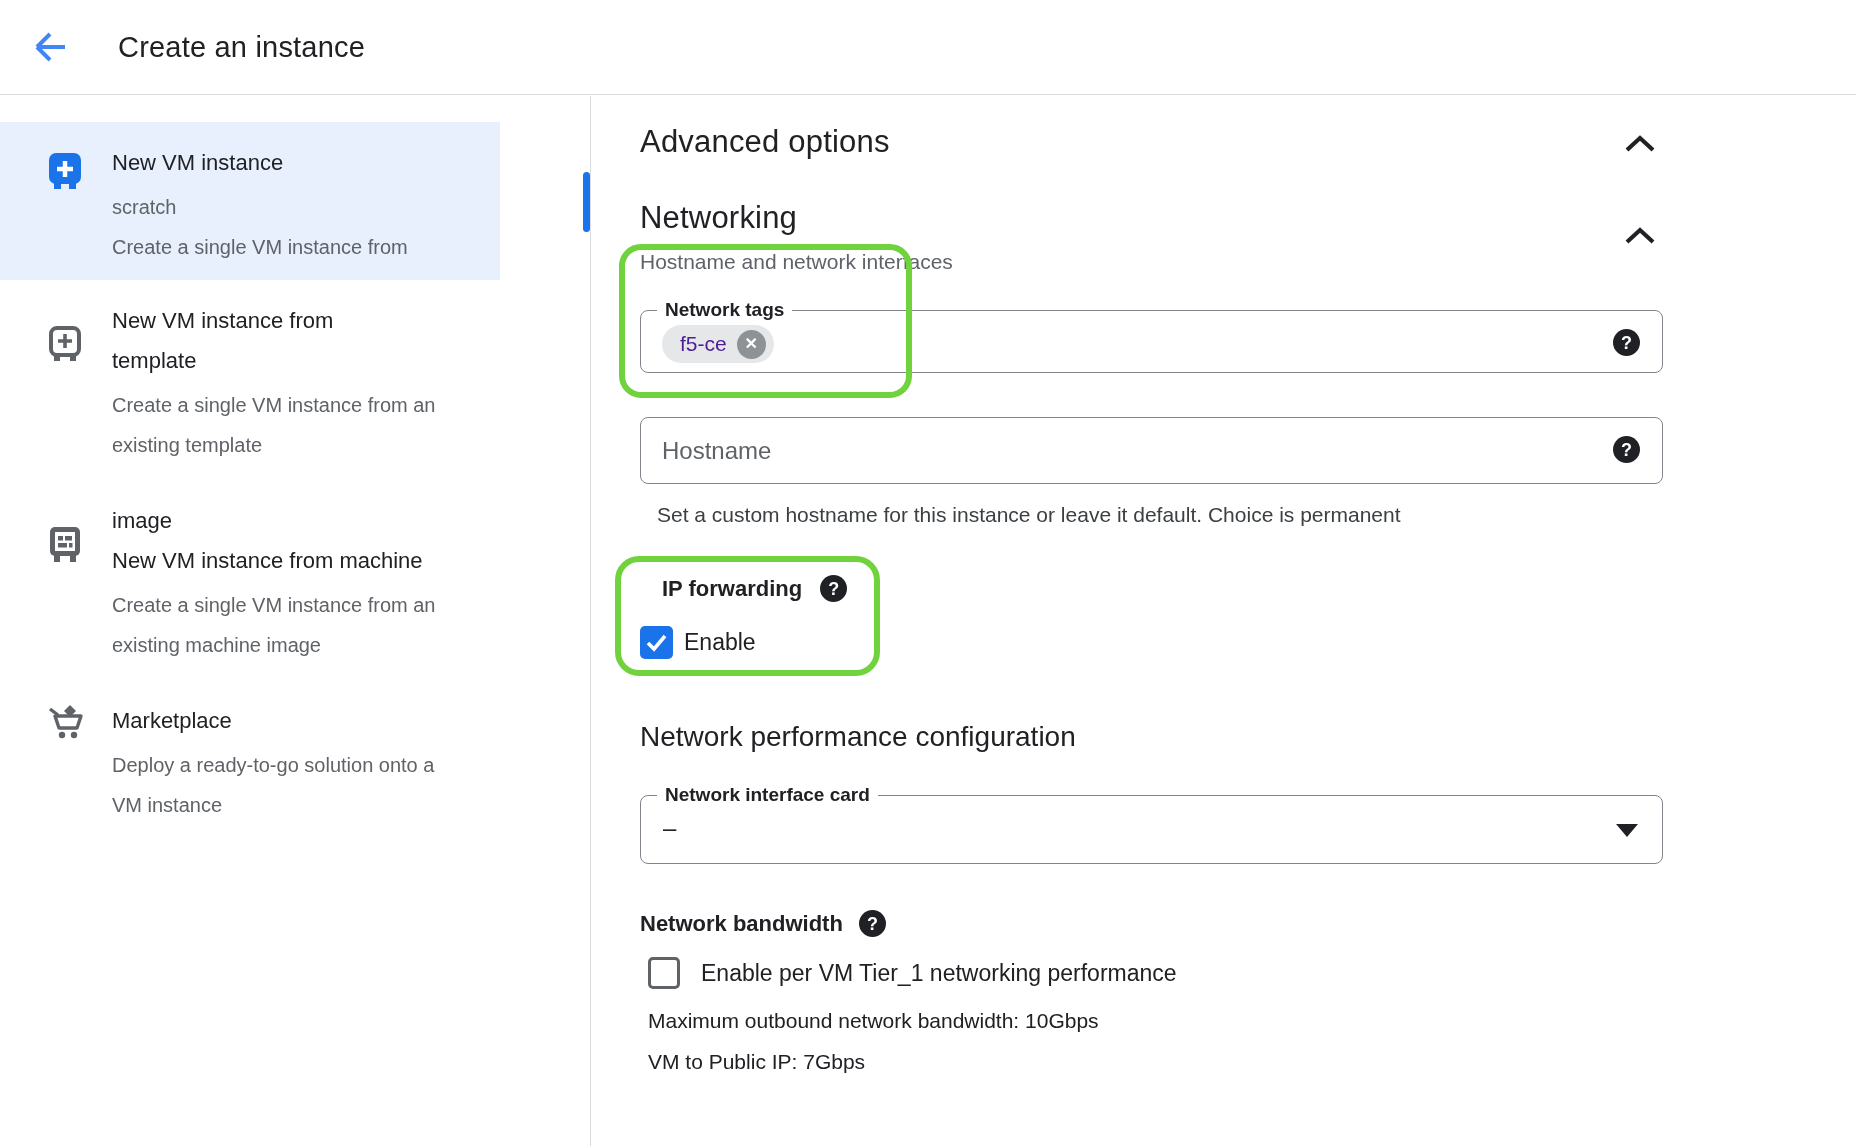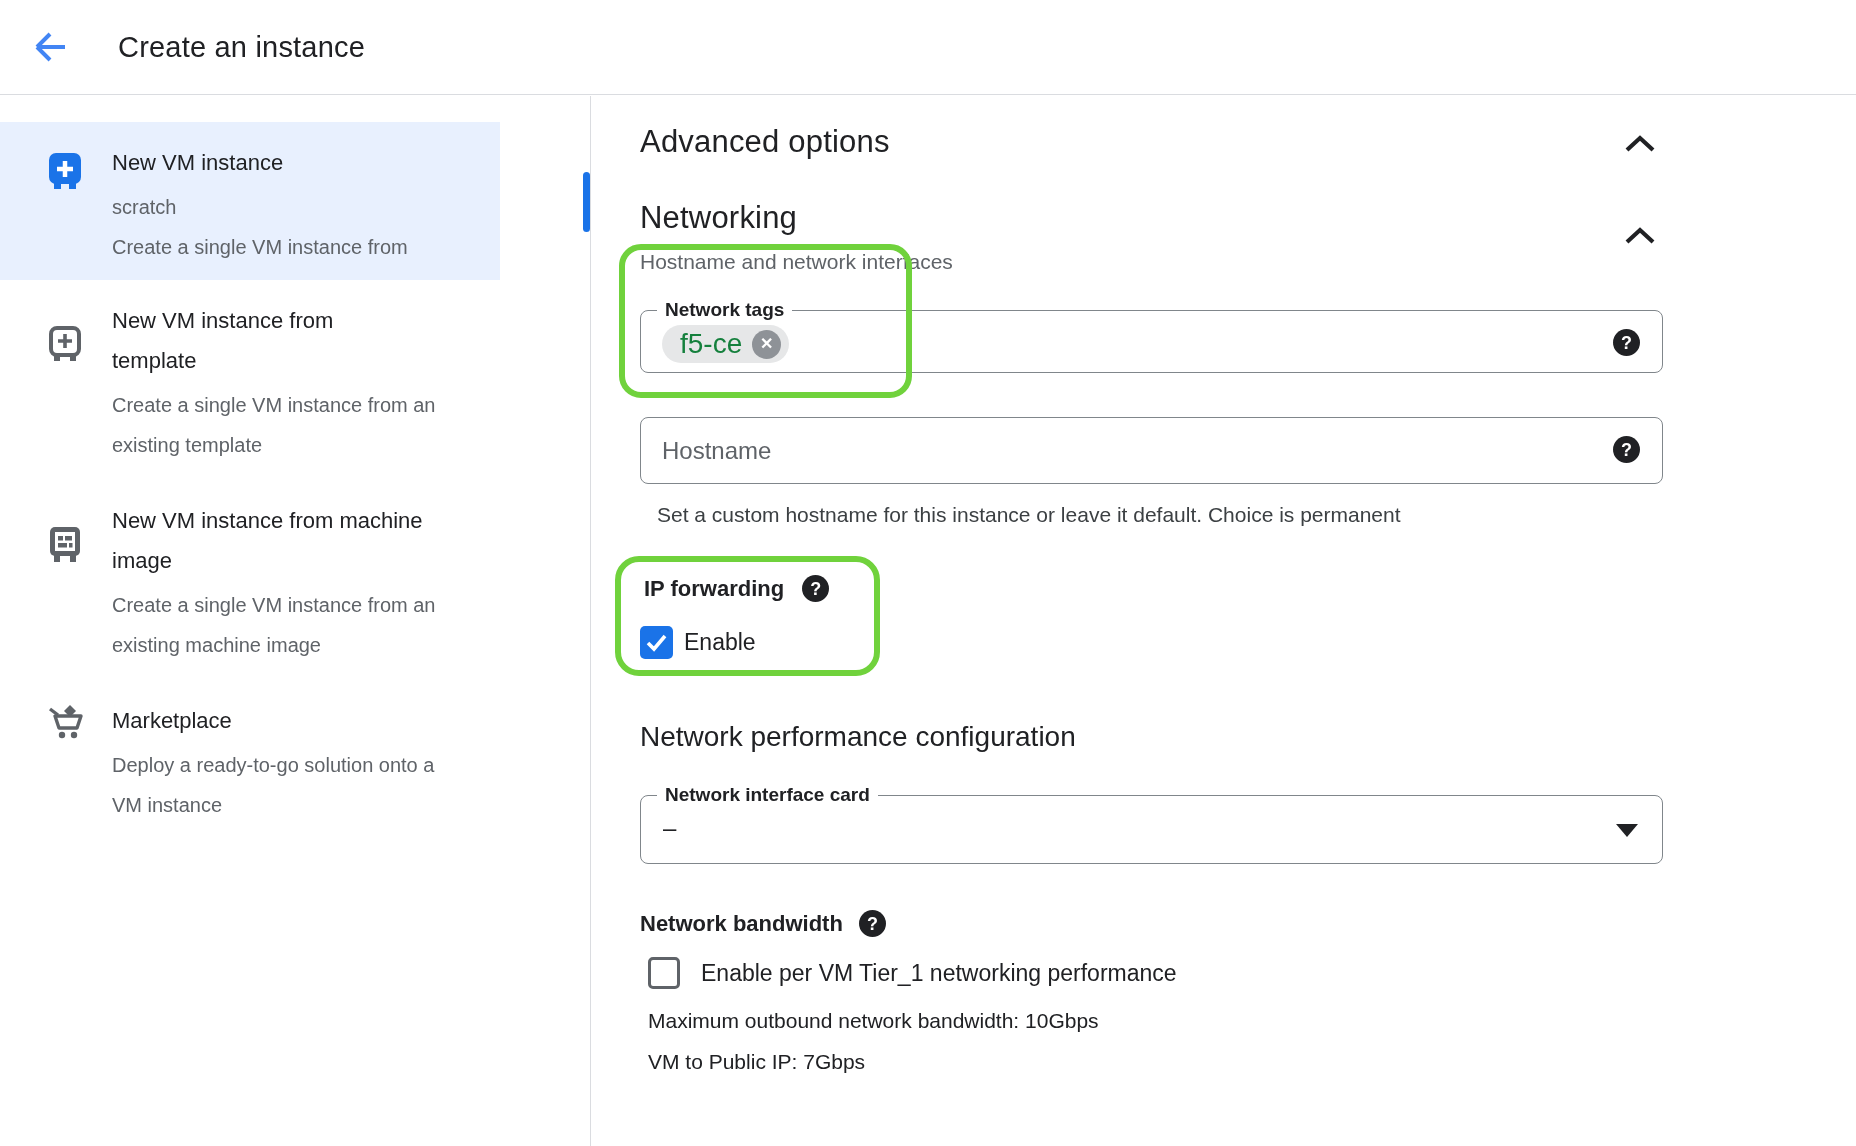--- a/index.html
+++ b/index.html
@@ -42,38 +42,38 @@
   .collapse-2 { left:1622px; top:222px; }
   .subtitle { position:absolute; left:640px; top:250px; font-size:21px; color:#5f6368; }
 
   .field { position:absolute; left:640px; width:1023px; border:1px solid #80868b;
            border-radius:8px; background:#fff; }
   .field-label { position:absolute; left:16px; top:-12px; background:#fff; padding:0 8px;
                  font-size:19px; font-weight:700; color:#202124; white-space:nowrap; }
   .tags-field { top:310px; height:63px; cursor:text; }
   .chip { position:absolute; left:21px; top:14px; height:38px; background:#e6e7e8;
           border-radius:19px; display:flex; align-items:center; padding:0 8px 0 18px; cursor:default; }
-  .chip-text { font-size:28px; color:#15803d; margin-right:10px; }
+  .chip-text { font-size:21px; color:#4c1d95; margin-right:10px; }
   .chip-x { width:29px; height:29px; border-radius:50%; background:#8e9297; color:#fff;
             display:flex; align-items:center; justify-content:center; font-size:16px;
             font-weight:700; border:none; cursor:pointer; line-height:1; }
   .help-dot { position:absolute; width:27px; height:27px; border-radius:50%; background:#202124;
               color:#fff; font-size:18px; font-weight:700; display:flex; align-items:center;
               justify-content:center; cursor:pointer; border:none; line-height:1; }
   .help-tags { left:1613px; top:329px; }
   .help-host { left:1613px; top:436px; }
 
   .hostname-field { top:417px; height:67px; }
   .hostname-input { position:absolute; left:21px; top:0; width:940px; height:65px; border:none;
                     outline:none; font-family:"Liberation Sans",sans-serif; font-size:24px;
                     color:#202124; background:transparent; }
   .hostname-input::placeholder { color:#5f6368; opacity:1; }
   .helper-text { position:absolute; left:657px; top:503px; font-size:21px; color:#3c4043; }
 
-  .ipfwd-row { position:absolute; left:644px; top:575px; display:flex; align-items:center; }
+  .ipfwd-row { position:absolute; left:662px; top:575px; display:flex; align-items:center; }
   .ipfwd-label { font-size:22px; font-weight:700; color:#202124; }
   .help-inline { position:static; margin-left:18px; }
   .enable-row { position:absolute; left:640px; top:626px; display:flex; align-items:center; cursor:pointer; }
   .cbx { width:33px; height:33px; border-radius:5px; flex:0 0 auto; }
   .cbx.checked { background:#1a73e8; display:flex; align-items:center; justify-content:center; }
   .cbx.unchecked { background:#fff; border:3px solid #5f6368; border-radius:5px; width:32px; height:32px; }
   .enable-label { font-size:23px; color:#202124; margin-left:11px; }
 
   .h-perf { position:absolute; left:640px; top:721px; font-size:28px; font-weight:400; color:#202124; }
   .nic-field { top:795px; height:69px; cursor:pointer; }
@@ -162,22 +162,22 @@
           <rect x="24" y="31" width="6" height="8" fill="#5f6368"></rect>
           <rect x="9" y="9" width="20" height="19" fill="#fff"></rect>
           <rect x="12" y="13" width="5" height="4.5" fill="#5f6368"></rect>
           <rect x="19" y="13" width="7" height="4.5" fill="#5f6368"></rect>
           <rect x="12" y="20" width="9" height="4.5" fill="#5f6368"></rect>
           <rect x="23" y="20" width="3.5" height="4.5" fill="#5f6368"></rect>
         </svg>
       </span>
       <div class="item-text" style="top:20px;">
         <div class="item-title">
+          <span>image</span>
           <span>New VM instance from machine</span>
-          <span>image</span>
         </div>
         <div class="item-desc" style="margin-top:4px;">
           <span>Create a single VM instance from an</span>
           <span>existing machine image</span>
         </div>
       </div>
     </div>
 
     <div class="side-item" style="top:585px; height:170px;">
       <span class="item-icon" style="top:21px;">

